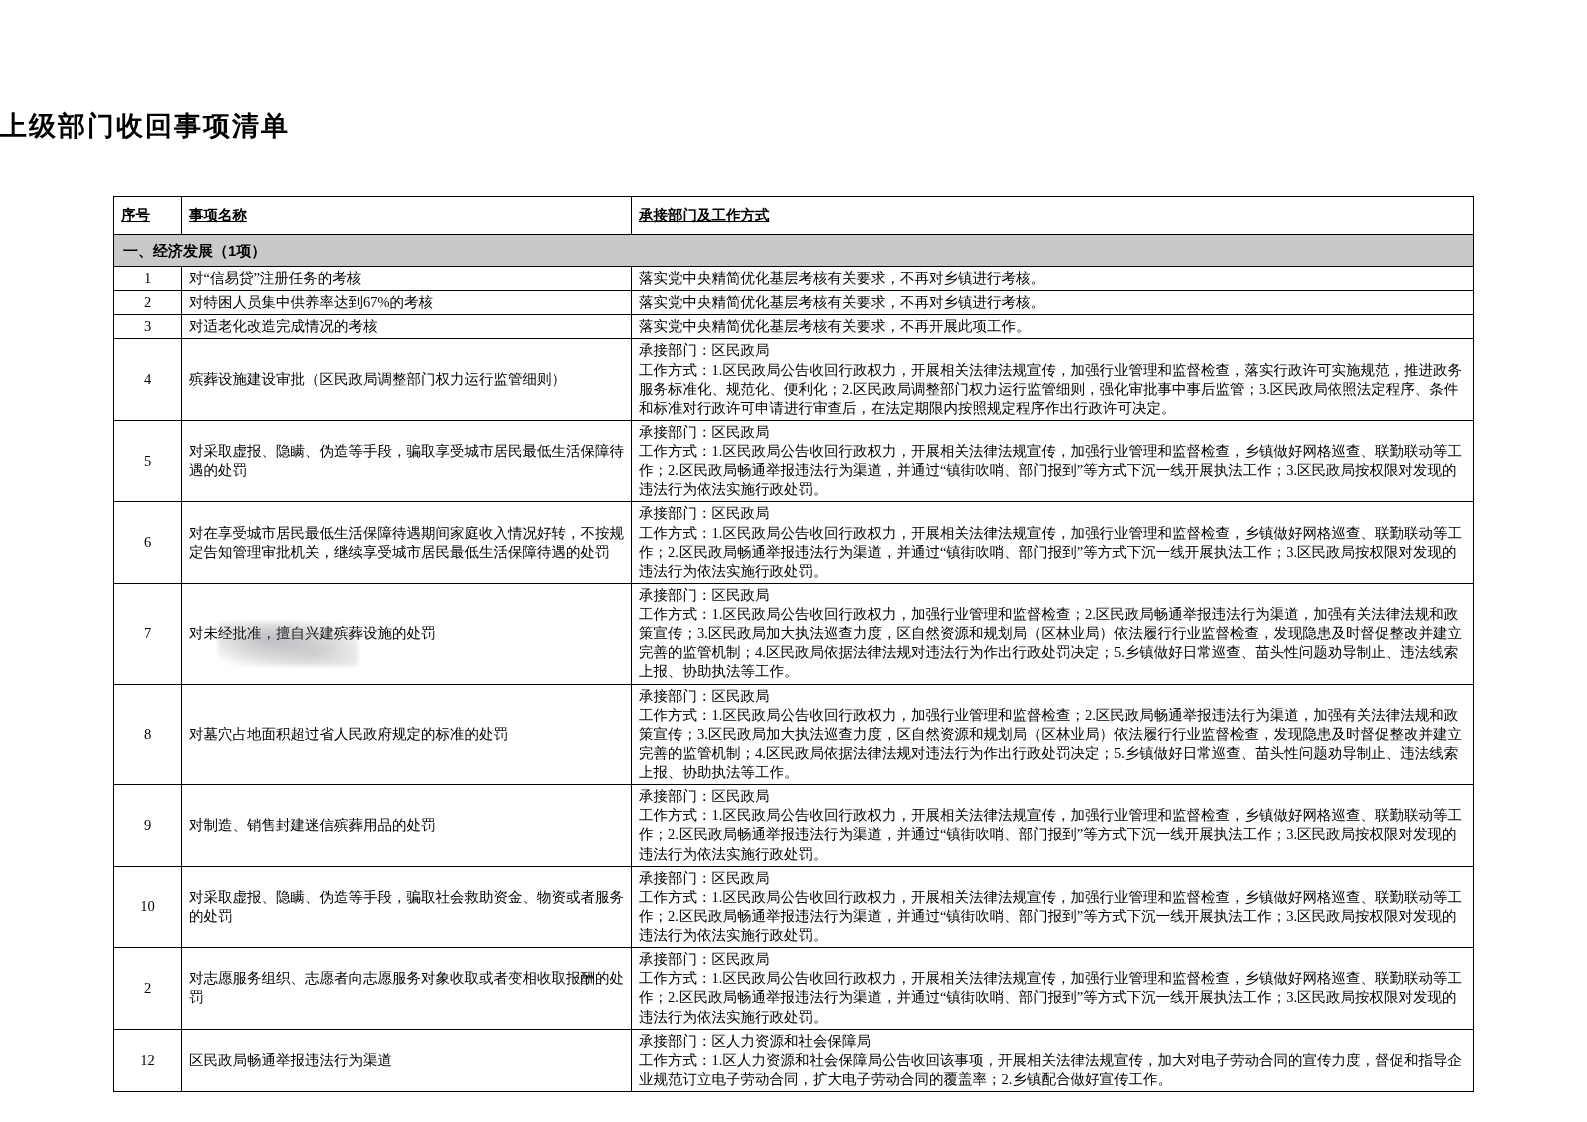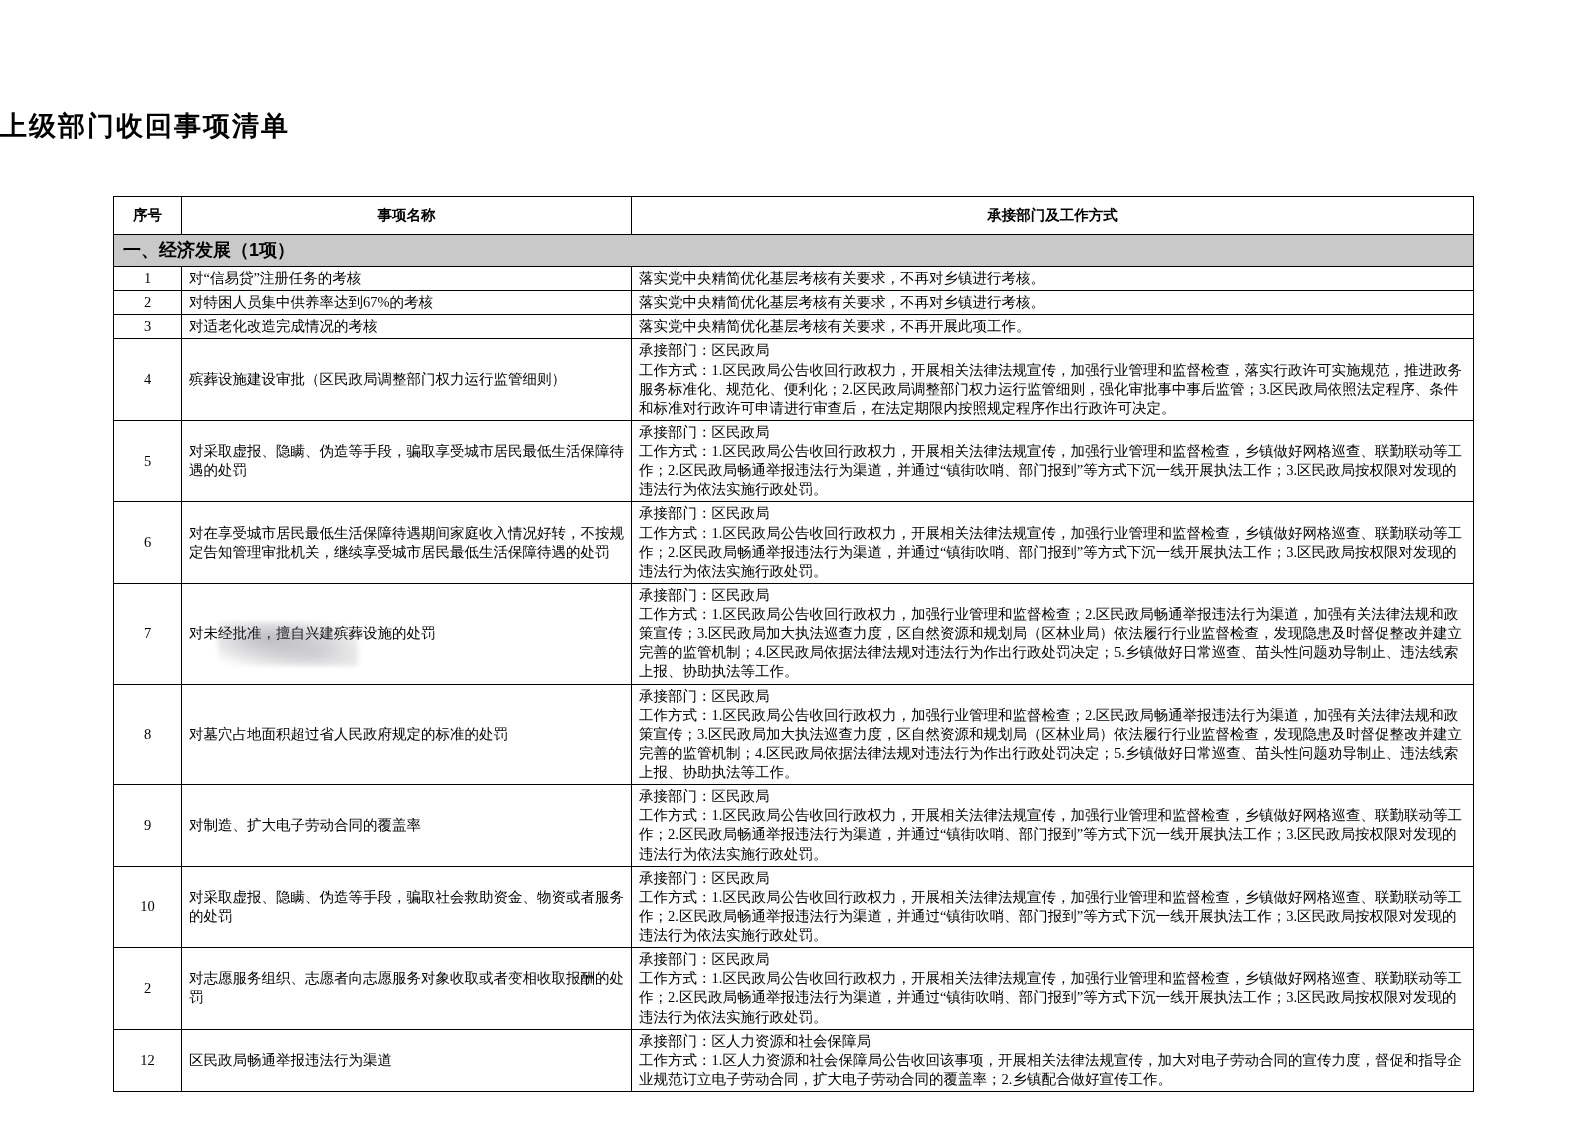--- a/index.html
+++ b/index.html
@@ -33,30 +33,31 @@
     border: 1px solid #000;
     font-size: 14.5px;
     line-height: 1.32;
     padding: 2px 7px;
     vertical-align: middle;
     word-break: break-all;
   }
   thead th {
     font-family: "Liberation Sans", sans-serif;
     font-weight: bold;
-    text-align: center;
+    text-align: left;
     font-size: 15px;
     height: 38px;
     background: #fff;
+    text-decoration: underline;
   }
   tr.section-row td {
     background: #c9c9c9;
     font-family: "Liberation Sans", sans-serif;
     font-weight: bold;
-    font-size: 18px;
+    font-size: 15px;
     height: 32px;
     padding-left: 9px;
     margin-left: 36px;
   }
   td.c-no { text-align: center; }
   td.c-name { text-align: left; }
   td.c-method { text-align: left; white-space: pre-line; }
   .scan-smudge {
     position: absolute;
     left: 218px;
@@ -144,21 +145,21 @@
 
   <tr class="item-row">
     <td class="c-no">8</td>
     <td class="c-name">对墓穴占地面积超过省人民政府规定的标准的处罚</td>
     <td class="c-method">承接部门：区民政局
 工作方式：1.区民政局公告收回行政权力，加强行业管理和监督检查；2.区民政局畅通举报违法行为渠道，加强有关法律法规和政策宣传；3.区民政局加大执法巡查力度，区自然资源和规划局（区林业局）依法履行行业监督检查，发现隐患及时督促整改并建立完善的监管机制；4.区民政局依据法律法规对违法行为作出行政处罚决定；5.乡镇做好日常巡查、苗头性问题劝导制止、违法线索上报、协助执法等工作。</td>
   </tr>
 
   <tr class="item-row">
     <td class="c-no">9</td>
-    <td class="c-name">对制造、扩大电子劳动合同的覆盖率</td>
+    <td class="c-name">对制造、销售封建迷信殡葬用品的处罚</td>
     <td class="c-method">承接部门：区民政局
 工作方式：1.区民政局公告收回行政权力，开展相关法律法规宣传，加强行业管理和监督检查，乡镇做好网格巡查、联勤联动等工作；2.区民政局畅通举报违法行为渠道，并通过“镇街吹哨、部门报到”等方式下沉一线开展执法工作；3.区民政局按权限对发现的违法行为依法实施行政处罚。</td>
   </tr>
 
   <tr class="item-row">
     <td class="c-no">10</td>
     <td class="c-name">对采取虚报、隐瞒、伪造等手段，骗取社会救助资金、物资或者服务的处罚</td>
     <td class="c-method">承接部门：区民政局
 工作方式：1.区民政局公告收回行政权力，开展相关法律法规宣传，加强行业管理和监督检查，乡镇做好网格巡查、联勤联动等工作；2.区民政局畅通举报违法行为渠道，并通过“镇街吹哨、部门报到”等方式下沉一线开展执法工作；3.区民政局按权限对发现的违法行为依法实施行政处罚。</td>
   </tr>

